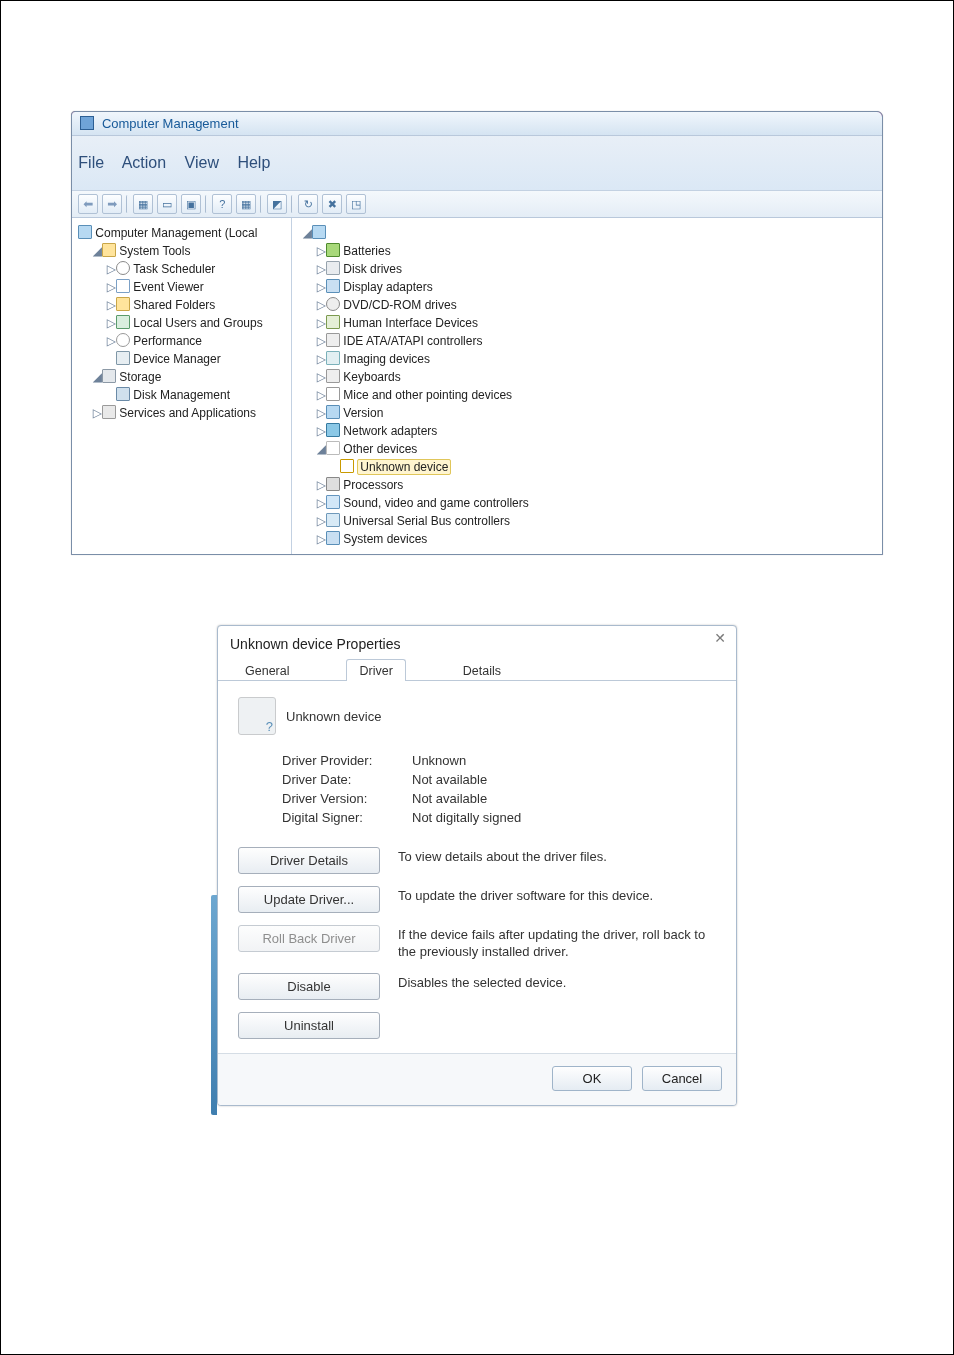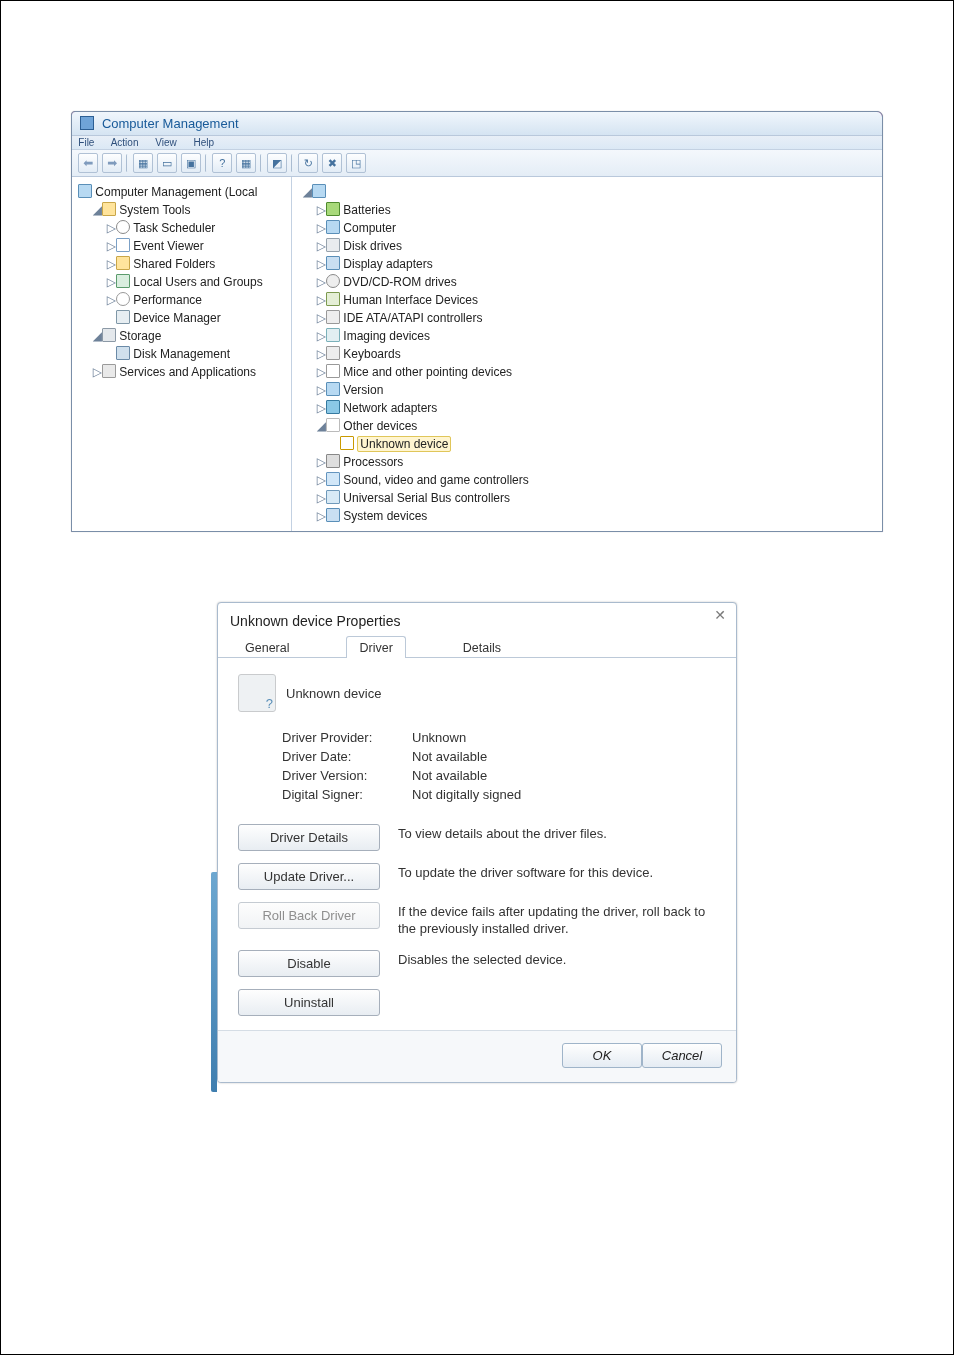--- a/index.html
+++ b/index.html
@@ -40,23 +40,23 @@
   .tb-icon {
     display: inline-block;
     width: 12px; height: 12px;
     background: #6fa4d8;
     border: 1px solid #2c5f94;
     vertical-align: -2px;
     margin-right: 4px;
   }
   .ss1 .menubar {
     background: linear-gradient(#e8eff7,#dbe8f5);
-    padding: 1px 6px;
+    padding: 18px 6px;
     border-bottom: 1px solid #c3d1e2;
-    font-size: 10px;
+    font-size: 16px;
   }
   .menubar span { margin-right: 14px; color: #2e4f7b; }
   .ss1 .toolbar {
     background: linear-gradient(#f4f8fc,#e4edf6);
     padding: 3px 6px;
     border-bottom: 1px solid #b9c8db;
     display: flex;
     align-items: center;
     gap: 4px;
   }
@@ -225,24 +225,24 @@
     flex:1;
     margin-left: 18px;
     font-size: 13px;
     color:#333;
     line-height:1.3;
     padding-top:2px;
   }
   .dlg-footer {
     display:flex;
     justify-content:flex-end;
+    gap:10px;
     padding: 12px 14px 14px 14px;
     border-top: 1px solid #d5dde5;
     background:#f6f8fa;
-    font-style:italic;
   }
   .fbtn {
     min-width: 78px;
     padding:4px 0;
     text-align:center;
     border:1px solid #9fb4c9;
     border-radius:3px;
     background: linear-gradient(#fefefe,#e5ecf3);
     font-size:13px;
   }
@@ -306,21 +306,20 @@
           <li class="indent1"><span class="exp">◢</span><span class="ico ico-storage"></span><span>Storage</span></li>
           <li class="indent2"><span class="exp">&nbsp;</span><span class="ico ico-disk"></span><span>Disk Management</span></li>
           <li class="indent1"><span class="exp">▷</span><span class="ico ico-svc"></span><span>Services and Applications</span></li>
         </ul>
       </div>
 
       <div class="rightpane">
         <ul class="tree">
           <li class="indent0"><span class="exp">◢</span><span class="ico ico-pc"></span></li>
           <li class="indent1"><span class="exp">▷</span><span class="ico ico-bat"></span><span>Batteries</span></li>
-          <li class="indent1"><span class="exp">▷</span><span class="ico ico-pc"></span><span>Computer</span></li>
           <li class="indent1"><span class="exp">▷</span><span class="ico ico-drive"></span><span>Disk drives</span></li>
           <li class="indent1"><span class="exp">▷</span><span class="ico ico-disp"></span><span>Display adapters</span></li>
           <li class="indent1"><span class="exp">▷</span><span class="ico ico-dvd"></span><span>DVD/CD-ROM drives</span></li>
           <li class="indent1"><span class="exp">▷</span><span class="ico ico-hid"></span><span>Human Interface Devices</span></li>
           <li class="indent1"><span class="exp">▷</span><span class="ico ico-ide"></span><span>IDE ATA/ATAPI controllers</span></li>
           <li class="indent1"><span class="exp">▷</span><span class="ico ico-img"></span><span>Imaging devices</span></li>
           <li class="indent1"><span class="exp">▷</span><span class="ico ico-kb"></span><span>Keyboards</span></li>
           <li class="indent1"><span class="exp">▷</span><span class="ico ico-mouse"></span><span>Mice and other pointing devices</span></li>
           <li class="indent1"><span class="exp">▷</span><span class="ico ico-mon"></span><span>Version</span></li>
           <li class="indent1"><span class="exp">▷</span><span class="ico ico-net"></span><span>Network adapters</span></li>

